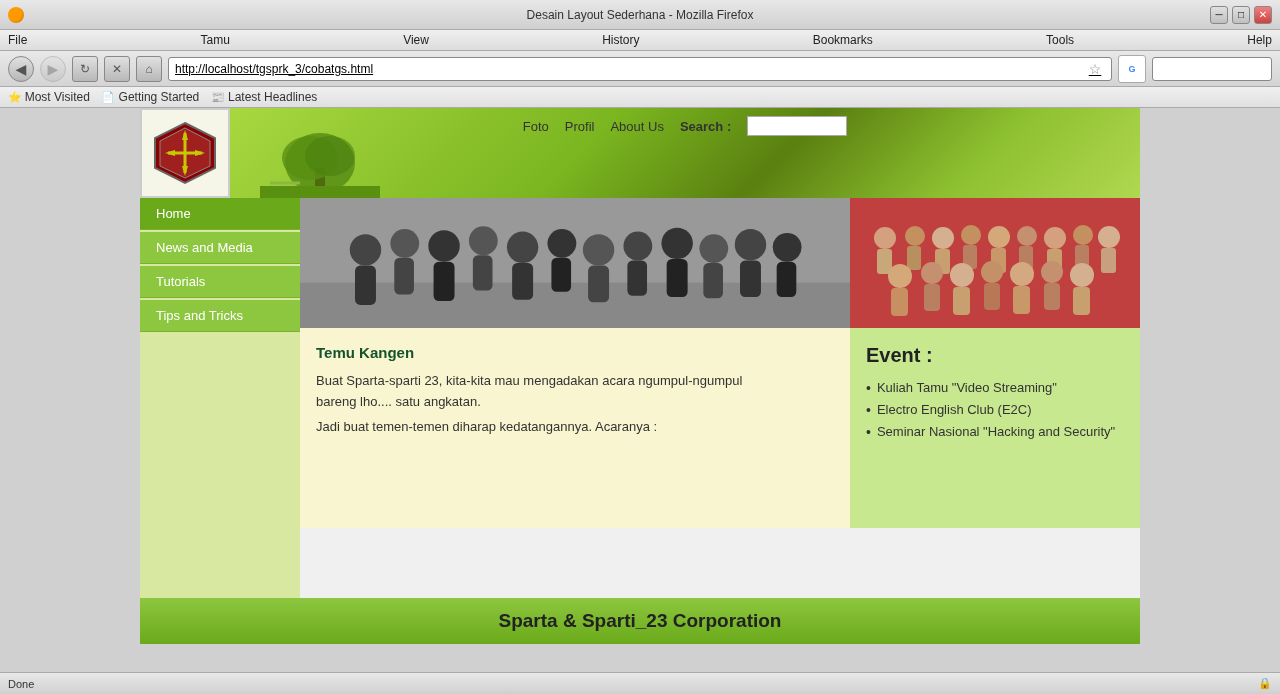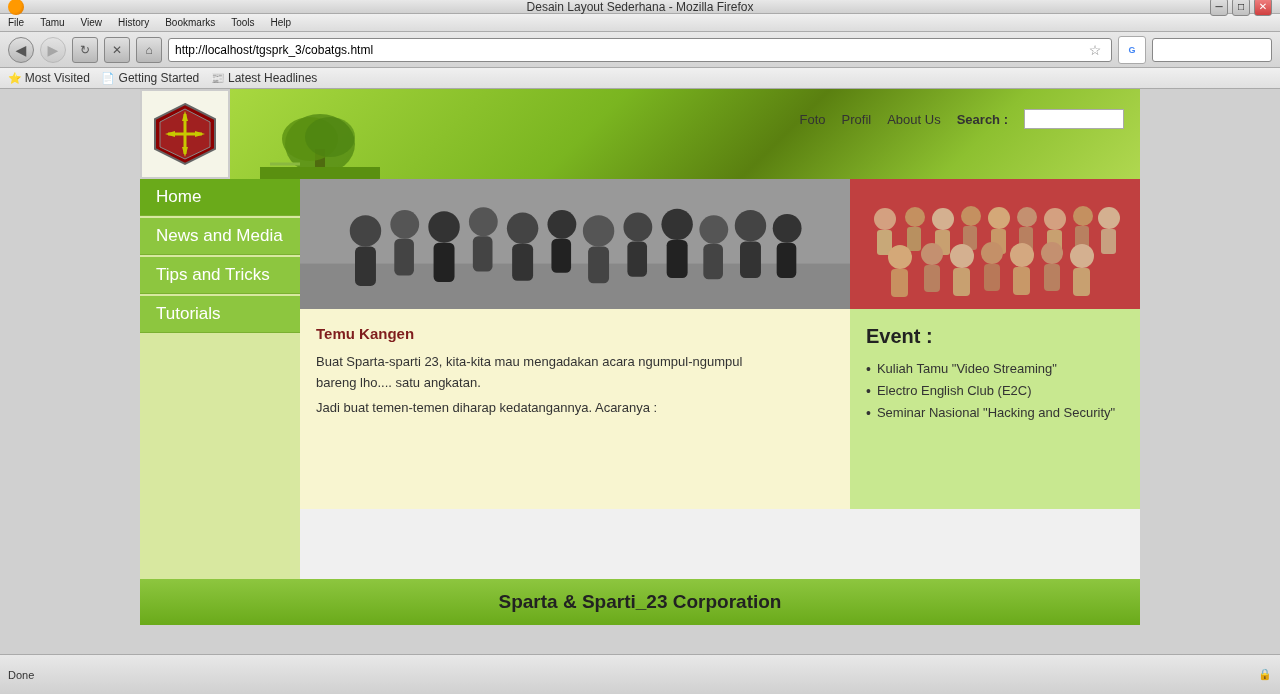--- a/index.html
+++ b/index.html
@@ -6,21 +6,21 @@
     body { font-family: Arial, sans-serif; font-size: 13px; background: #c8c8c8; }
 
     
     .browser-titlebar {
       background: linear-gradient(to bottom, #e8e8e8, #d0d0d0);
       padding: 4px 8px;
       display: flex;
       align-items: center;
       justify-content: flex-start;
       border-bottom: 1px solid #aaa;
-      height: 14px;
+      height: 30px;
     }
     .browser-title {
       font-size: 12px;
       color: #333;
       position: absolute;
       left: 50%;
       transform: translateX(-50%);
     }
     .window-controls {
       display: flex;
@@ -35,23 +35,24 @@
       font-size: 10px; cursor: pointer;
       background: linear-gradient(to bottom, #e0e0e0, #c0c0c0);
     }
     .win-btn.close { background: linear-gradient(to bottom, #f08080, #d04040); color: white; }
 
     
     .menu-bar {
       background: linear-gradient(to bottom, #f0f0f0, #dcdcdc);
       padding: 3px 8px;
       display: flex;
-      gap: 16px;
+      gap: 8px;
       border-bottom: 1px solid #aaa;
-      font-size: 10px;
+      font-size: 12px;
+      justify-content: space-between;
     }
     .menu-item { cursor: pointer; color: #222; }
 
     
     .toolbar {
       background: linear-gradient(to bottom, #e8e8e8, #d4d4d4);
       padding: 4px 8px;
       display: flex;
       align-items: center;
       gap: 6px;
@@ -77,20 +78,21 @@
     }
     .url-bar {
       flex: 1;
       display: flex;
       align-items: center;
       border: 1px solid #888;
       border-radius: 3px;
       background: white;
       height: 24px;
       padding: 0 6px;
+      text-decoration: underline;
     }
     .url-input {
       border: none; outline: none;
       font-size: 12px;
       flex: 1;
       background: transparent;
     }
     .search-bar {
       display: flex;
       align-items: center;
@@ -121,21 +123,21 @@
     
     .status-bar {
       background: linear-gradient(to bottom, #e8e8e8, #d0d0d0);
       padding: 2px 8px;
       border-top: 1px solid #aaa;
       font-size: 11px;
       color: #333;
       display: flex;
       align-items: center;
       justify-content: space-between;
-      height: 40px;
+      height: 22px;
       position: fixed;
       bottom: 0;
       left: 0;
       right: 0;
     }
 
     
     .website-wrapper {
       background: #d0d0d0;
       padding: 0 10px 30px 10px;
@@ -169,22 +171,22 @@
       flex: 1;
       background: linear-gradient(135deg, #a8d840 0%, #7ab520 40%, #5a8010 60%, #8dc030 80%, #b0d850 100%);
       position: relative;
       overflow: hidden;
       display: flex;
       flex-direction: column;
       justify-content: flex-start;
     }
     .header-nav {
       display: flex;
-      justify-content: flex-end;
-      padding: 20px 16px;
+      justify-content: center;
+      padding: 8px 16px;
       gap: 16px;
       align-items: center;
     }
     .header-nav-link {
       color: #333;
       text-decoration: none;
       font-size: 13px;
       cursor: pointer;
     }
     .header-search-label { color: #333; font-size: 13px; font-weight: bold; }
@@ -214,21 +216,21 @@
       width: 160px;
       flex-shrink: 0;
       background: #d8e8a0;
       padding: 0;
     }
     .sidebar-item {
       padding: 8px 16px;
       background: #8dc63f;
       color: white;
       cursor: pointer;
-      font-size: 17px;
+      font-size: 13px;
       border-bottom: 1px solid #7ab030;
       margin-bottom: 2px;
     }
     .sidebar-item.active { background: #6aaa1a; }
 
     
     .content-area {
       flex: 1;
       background: #f0f0f0;
       padding: 0;
@@ -272,21 +274,21 @@
       width: 290px;
       background: #c8e890;
       padding: 16px;
       min-height: 200px;
     }
 
     .article-title {
       font-weight: bold;
       font-size: 15px;
       margin-bottom: 10px;
-      color: #7f1d1d;
+      color: #14532d;
     }
     .article-body {
       font-size: 13px;
       color: #333;
       line-height: 1.6;
     }
 
     .event-title {
       font-weight: bold;
       font-size: 20px;
@@ -435,24 +437,24 @@
     <div class="main-layout">
 
       <div class="sidebar">
         <div class="sidebar-item active">
           <span>Home</span>
         </div>
         <div class="sidebar-item">
           <span>News and Media</span>
         </div>
         <div class="sidebar-item">
+          <span>Tutorials</span>
+        </div>
+        <div class="sidebar-item">
           <span>Tips and Tricks</span>
-        </div>
-        <div class="sidebar-item">
-          <span>Tutorials</span>
         </div>
       </div>
 
       <div class="content-area">
 
         <div class="photo-strip">
           <div class="photo-left">
 
             <div style="width:100%;height:100%;background:linear-gradient(180deg,#aaa 0%,#888 40%,#666 70%,#777 100%);position:relative;overflow:hidden;">
               

